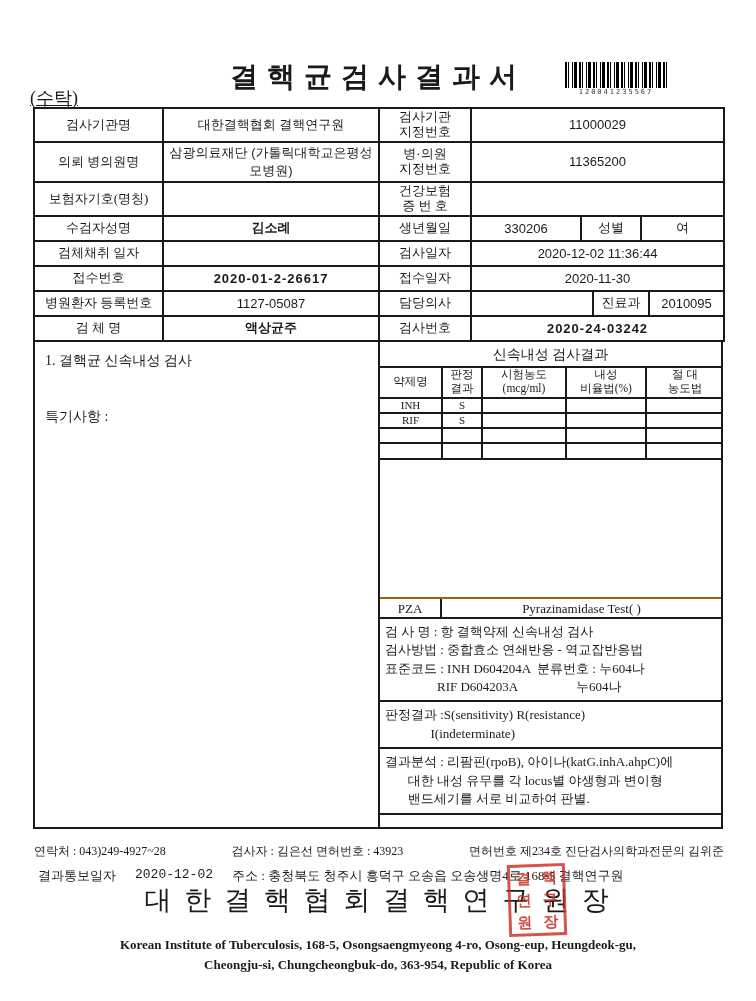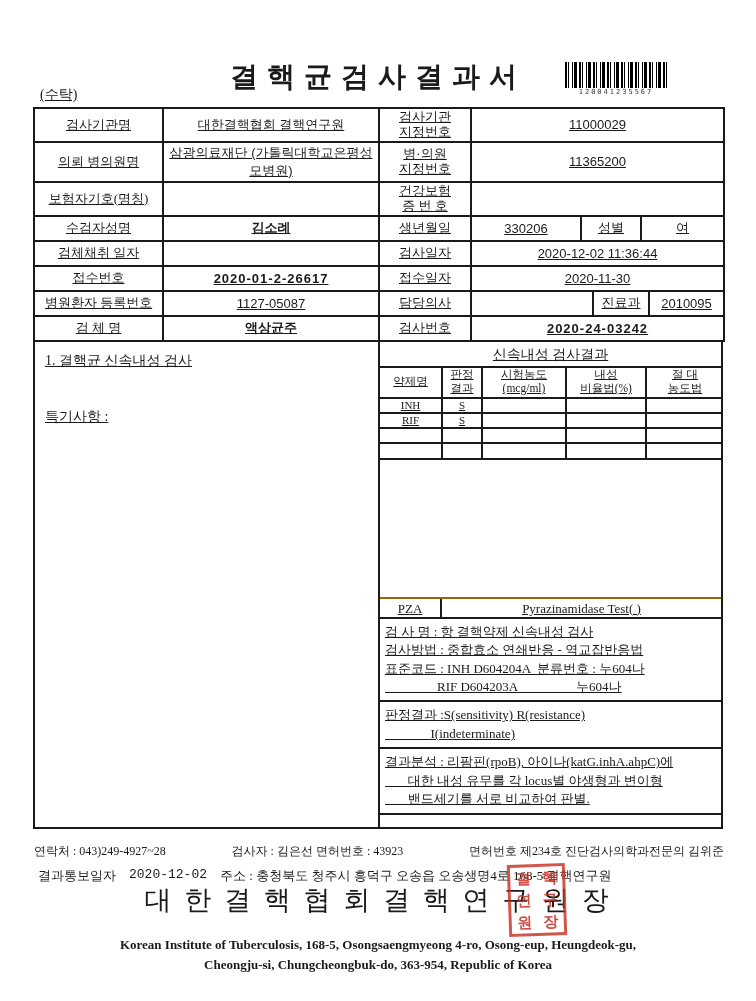--- a/index.html
+++ b/index.html
@@ -4,38 +4,38 @@
 <style>
   * { margin:0; padding:0; box-sizing:border-box; }
   html,body { background:#ffffff; }
   body {
     width:756px; height:1001px;
     font-family:"Liberation Serif","DejaVu Serif",serif;
     color:#1a1a1a;
   }
   .page { position:relative; width:756px; height:1001px; background:#fff; overflow:hidden; }
 
-  .consign { position:absolute; top:86px; left:40px; font-size:14px;text-decoration:underline; }
+  .consign { position:absolute; top:86px; left:30px; font-size:18px;text-decoration:underline; }
   .title {
     position:absolute; top:58px; left:0; width:100%;
     text-align:center; font-size:28px; font-weight:bold; letter-spacing:9px;
   }
   .barcode-wrap { position:absolute; top:62px; left:565px; width:102px; }
   .barcode {
     height:26px;
     background:repeating-linear-gradient(90deg,
       #000 0 2px,#fff 2px 3px,#000 3px 4px,#fff 4px 7px,
       #000 7px 8px,#fff 8px 9px,#000 9px 12px,#fff 12px 14px);
   }
   .barcode-num {
     font-size:7px; text-align:center; letter-spacing:2px;
     font-family:"DejaVu Sans Mono",monospace; color:#333;
   }
 
-  .doc-body { position:absolute; top:107px; left:33px; width:690px;text-decoration:underline; }
+  .doc-body { position:absolute; top:107px; left:33px; width:690px; }
 
   table.info { width:100%; border-collapse:collapse; table-layout:fixed; }
   table.info td {
     border:2px solid #1a1a1a; font-size:13px; text-align:center;
     vertical-align:middle; padding:1px 3px; overflow:hidden;
   }
   tr.h28 { height:28px; } tr.h36 { height:36px;margin-left:12px; } tr.h32 { height:32px; } tr.h25 { height:25px; }
   td.lbl2 { font-size:12px; line-height:1.15; white-space:pre-line; }
   td.val { text-align:left; padding-left:8px; font-family:"Liberation Sans","DejaVu Sans",sans-serif; }
   .mono { font-family:"Liberation Mono","DejaVu Sans Mono",monospace; font-size:13px; }
@@ -65,21 +65,21 @@
 
   .pza { display:flex; border-top:2px solid #a16207; border-bottom:2px solid #1a1a1a; height:22px; align-items:stretch; }
   .pza-label { width:62px; text-align:center; border-right:2px solid #1a1a1a; line-height:19px; font-size:13px; }
   .pza-value { flex:1; text-align:center; font-size:13px; line-height:19px; }
 
   .txtbox { border-bottom:2px solid #1a1a1a; padding:4px 5px; }
   .txtbox .ln { font-size:13px; line-height:1.42; white-space:pre; overflow:hidden; }
   .bottom-gap { height:12px; }
 
   .f1 { position:absolute; top:843px; left:34px; width:690px; display:flex; justify-content:space-between; font-size:12px;gap:28px; }
-  .f2 { position:absolute; top:867px; left:38px; font-size:13px; display:flex; gap:13px; }
+  .f2 { position:absolute; top:867px; left:38px; font-size:13px; display:flex; gap:19px; }
   .org {
     position:absolute; top:882px; left:0; width:100%;
     text-align:center; font-size:27px; font-weight:normal; letter-spacing:3px;
   }
   .center-line { position:absolute; left:0; width:100%; text-align:center; font-size:13px;font-weight:bold; }
   .eng1 { top:937px; } .eng2 { top:957px; } .cert { top:979px; }
 
   .seal {
     position:absolute; left:508px; top:864px; width:58px; height:72px;
     border:3px solid rgba(198,45,32,.8);

